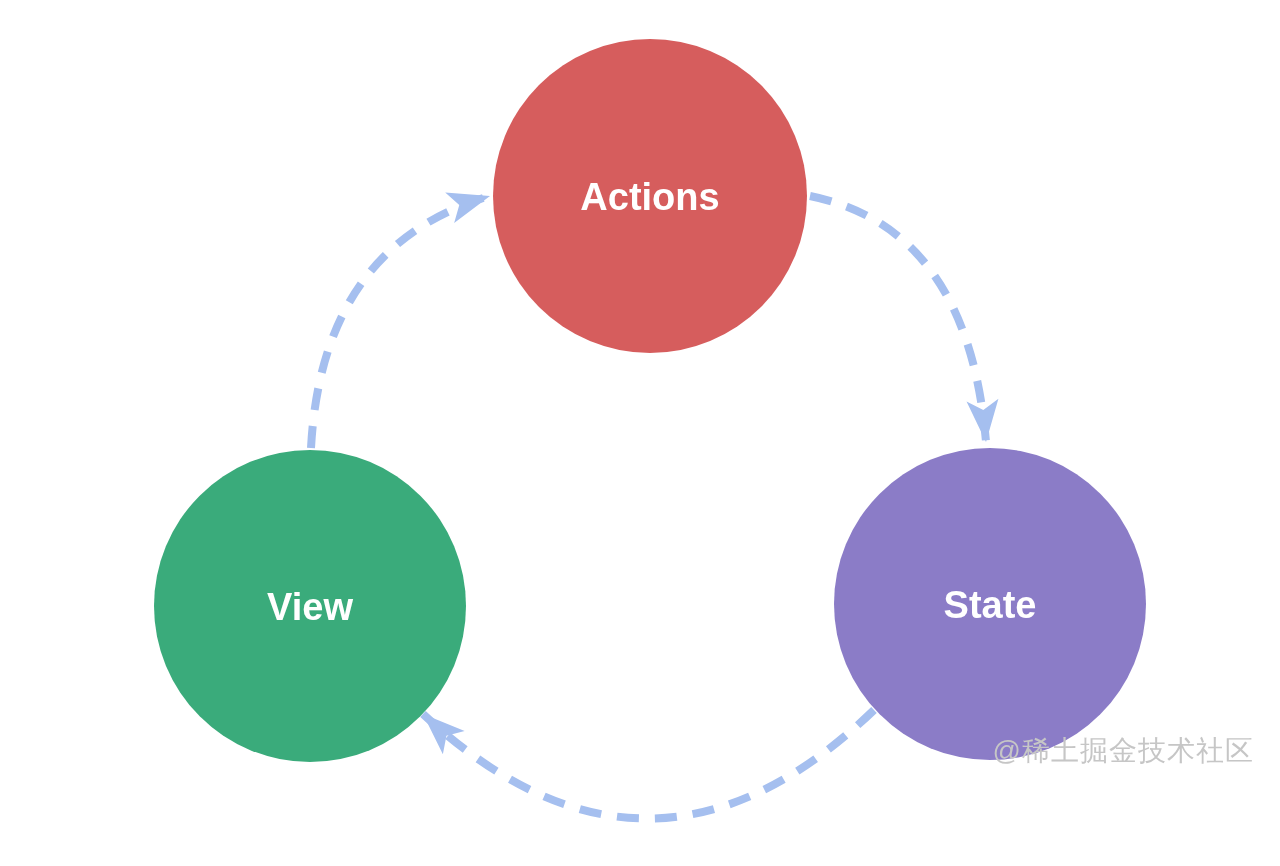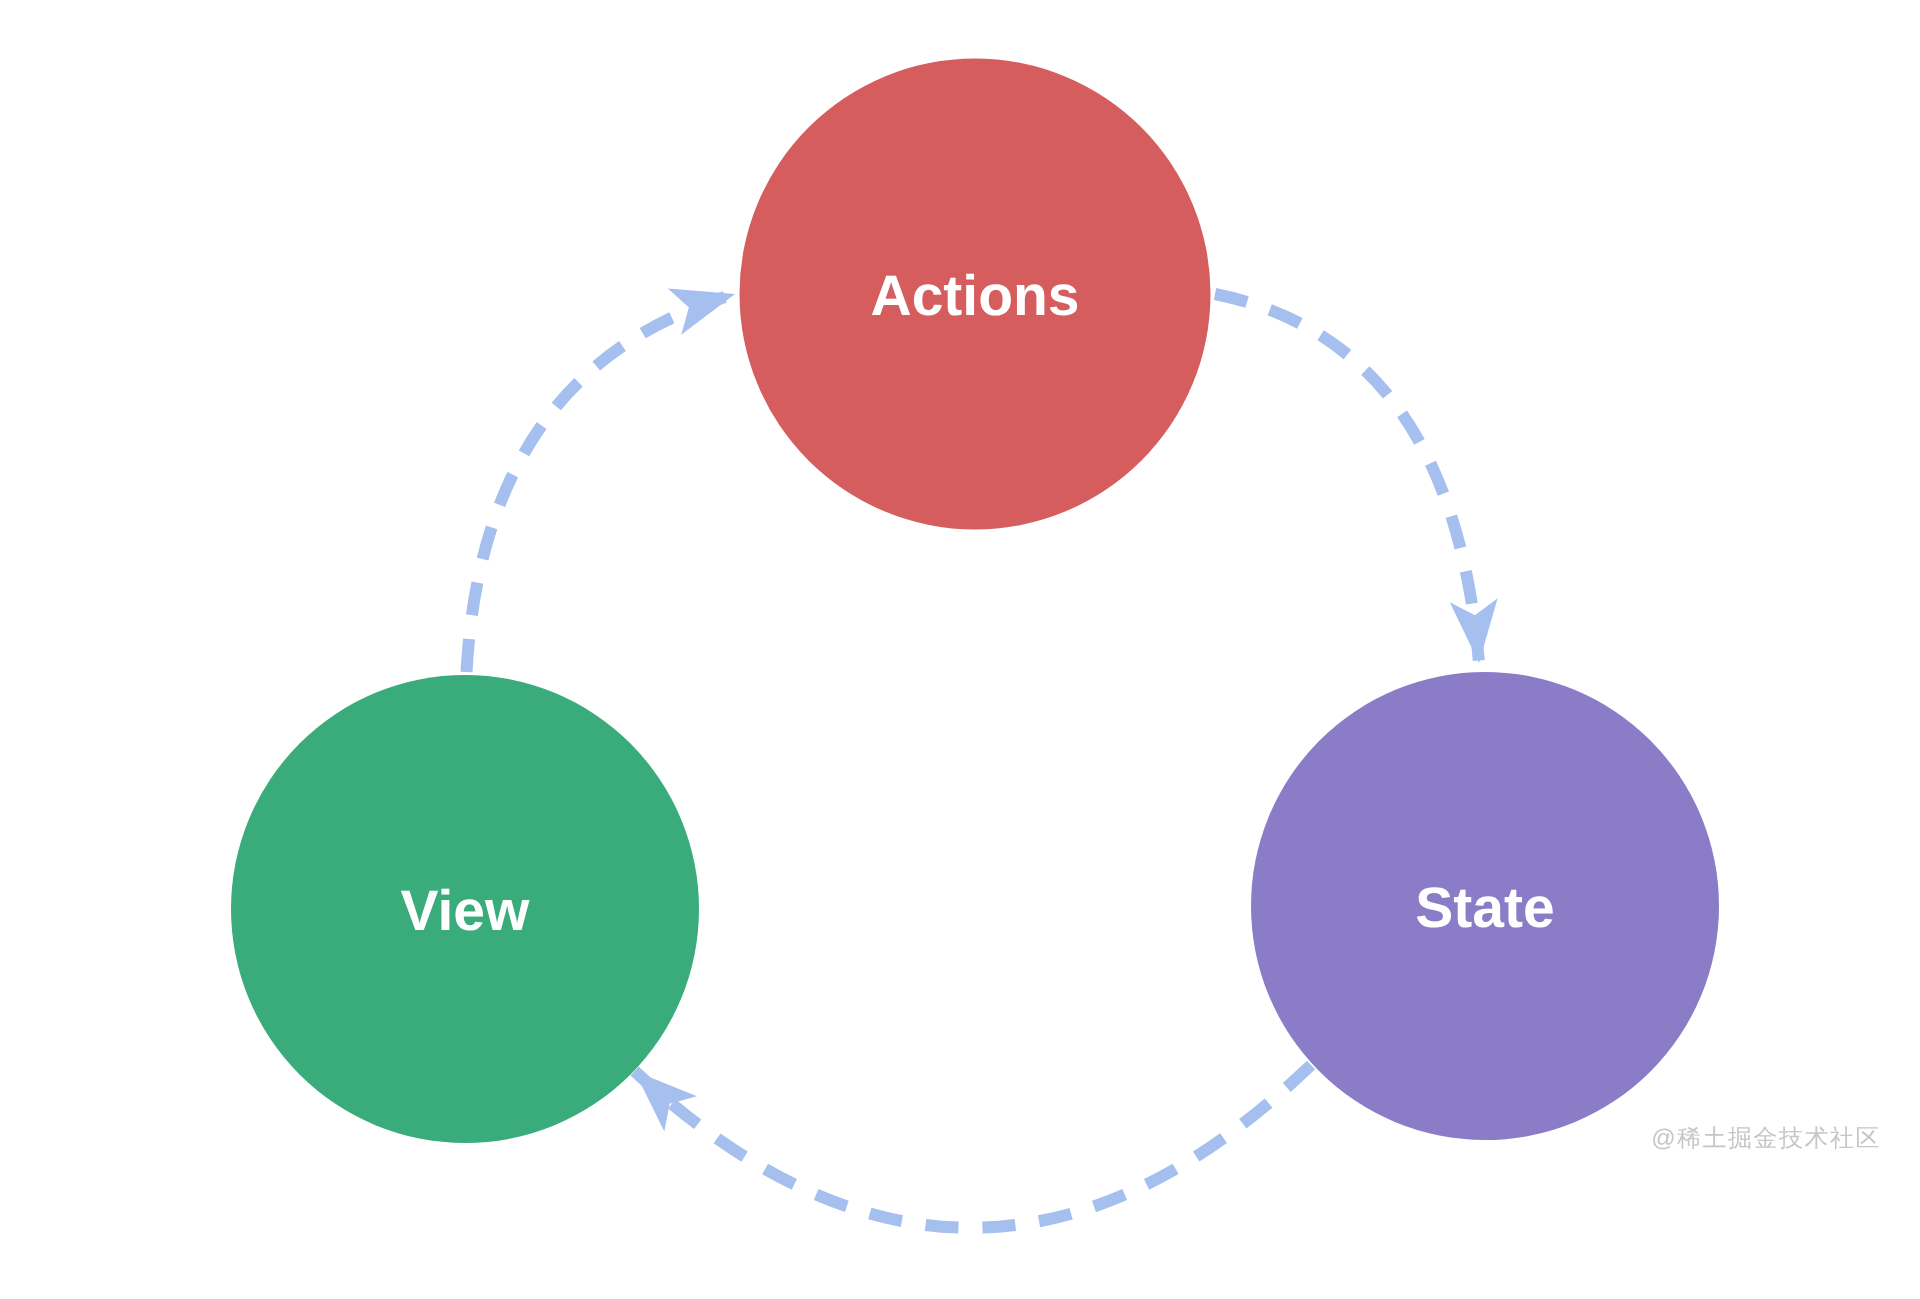--- a/index.html
+++ b/index.html
@@ -32,21 +32,21 @@
     font-family: "Liberation Sans", "DejaVu Sans", sans-serif;
     font-weight: 700;
     font-size: 38px;
     fill: #ffffff;
     text-anchor: middle;
   }
   .watermark {
     position: absolute;
     right: 26px;
     bottom: 14px;
-    font-size: 16px;
+    font-size: 28px;
     letter-spacing: 1px;
     color: #c6c6c6;
     user-select: none;
   }
 </style>
 </head>
 <body>
 
 <div class="canvas">
 

